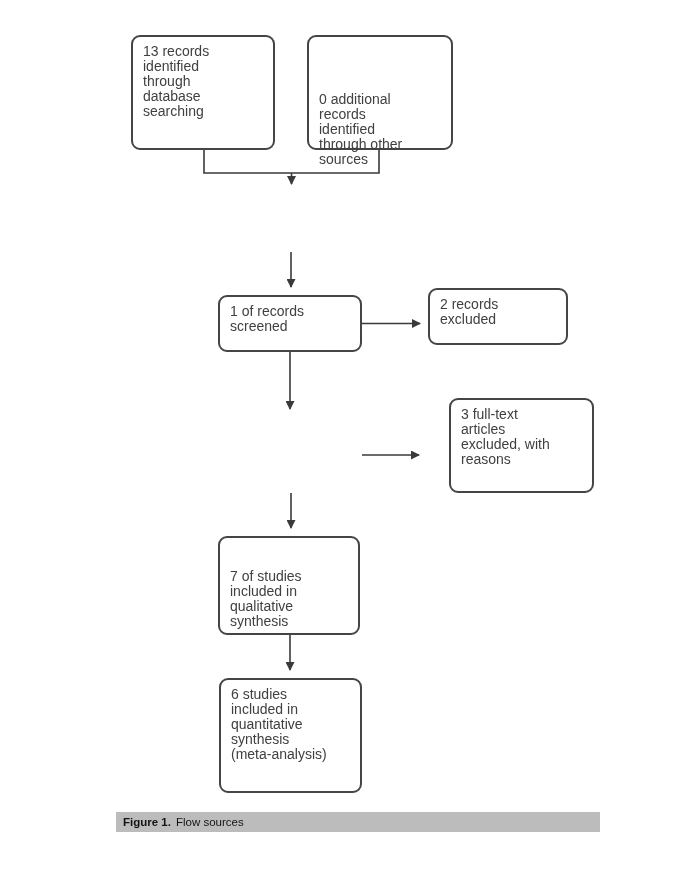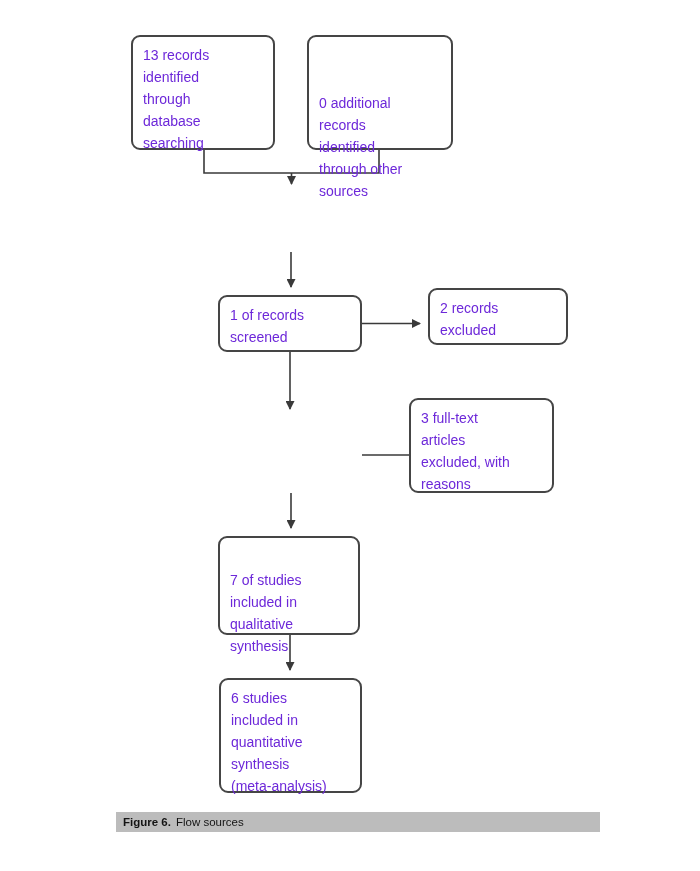--- a/index.html
+++ b/index.html
@@ -22,23 +22,23 @@
     width: 700px;
     height: 871px;
   }
   .box {
     position: absolute;
     box-sizing: border-box;
     border: 2px solid #454545;
     border-radius: 9px;
     background: #ffffff;
     padding: 7px 10px;
-    color: #6d28d9;
+    color: #404040;
     font-size: 14px;
-    line-height: 22px;
+    line-height: 15px;
     font-weight: normal;
   }
   .box .box-text {
     overflow-wrap: break-word;
   }
   .caption-bar {
     position: absolute;
     left: 116px;
     top: 812px;
     width: 484px;
@@ -89,29 +89,29 @@
 
   <div class="box" style="left:218px; top:295px; width:144px; height:57px;">
     <div class="box-text" style="max-width:100px;">1 of records screened</div>
   </div>
 
   <div class="box" style="left:428px; top:288px; width:140px; height:57px;">
     <div class="box-text" style="max-width:80px;">2 records excluded</div>
   </div>
 
 
-  <div class="box" style="left:409px; top:398px; width:145px; height:95px;">
+  <div class="box" style="left:449px; top:398px; width:145px; height:95px;">
     <div class="box-text" style="max-width:98px;">3 full-text articles excluded, with reasons</div>
   </div>
 
   <div class="box" style="left:218px; top:536px; width:142px; height:99px;">
     <div class="box-text" style="max-width:90px;margin-top:24px;">7 of studies included in qualitative synthesis</div>
   </div>
 
   <div class="box" style="left:219px; top:678px; width:143px; height:115px;">
     <div class="box-text" style="max-width:98px;">6 studies included in quantitative synthesis (meta-analysis)</div>
   </div>
 
   <div class="caption-bar">
-    <span class="caption-label">Figure 6.</span><span class="caption-text">Flow sources</span>
+    <span class="caption-label">Figure 1.</span><span class="caption-text">Flow sources</span>
   </div>
 
 </div>
 
 </body></html>

